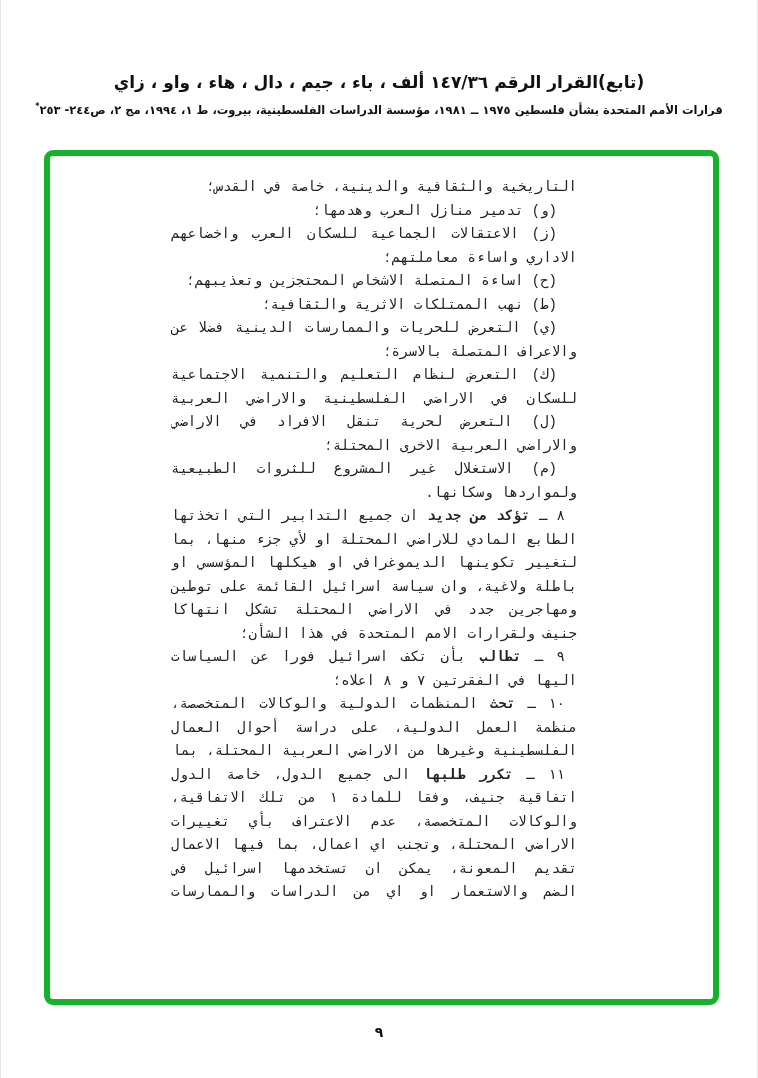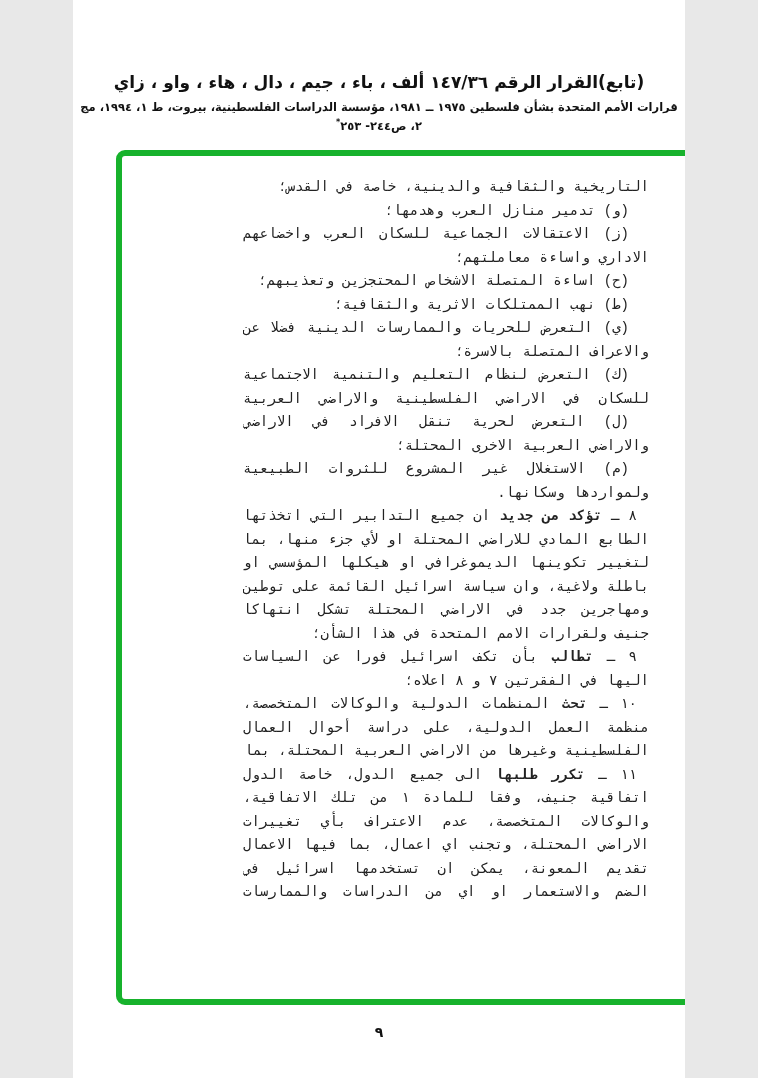--- a/index.html
+++ b/index.html
@@ -1,18 +1,18 @@
 <!DOCTYPE html>
 <html lang="ar"><head>
 <meta charset="utf-8">
 <style>
   html,body{margin:0;padding:0;background:#e8e8e8;}
   .page{
     position:relative;
-    width:612px;height:1078px;
+    width:756px;height:1078px;
     background:#ffffff;
     margin:0 auto;
     font-family:"DejaVu Sans",sans-serif;
     color:#1e1e1e;
     overflow:hidden;
   }
   .header{
     position:absolute;
     top:70px;left:0;right:0;
     text-align:center;

